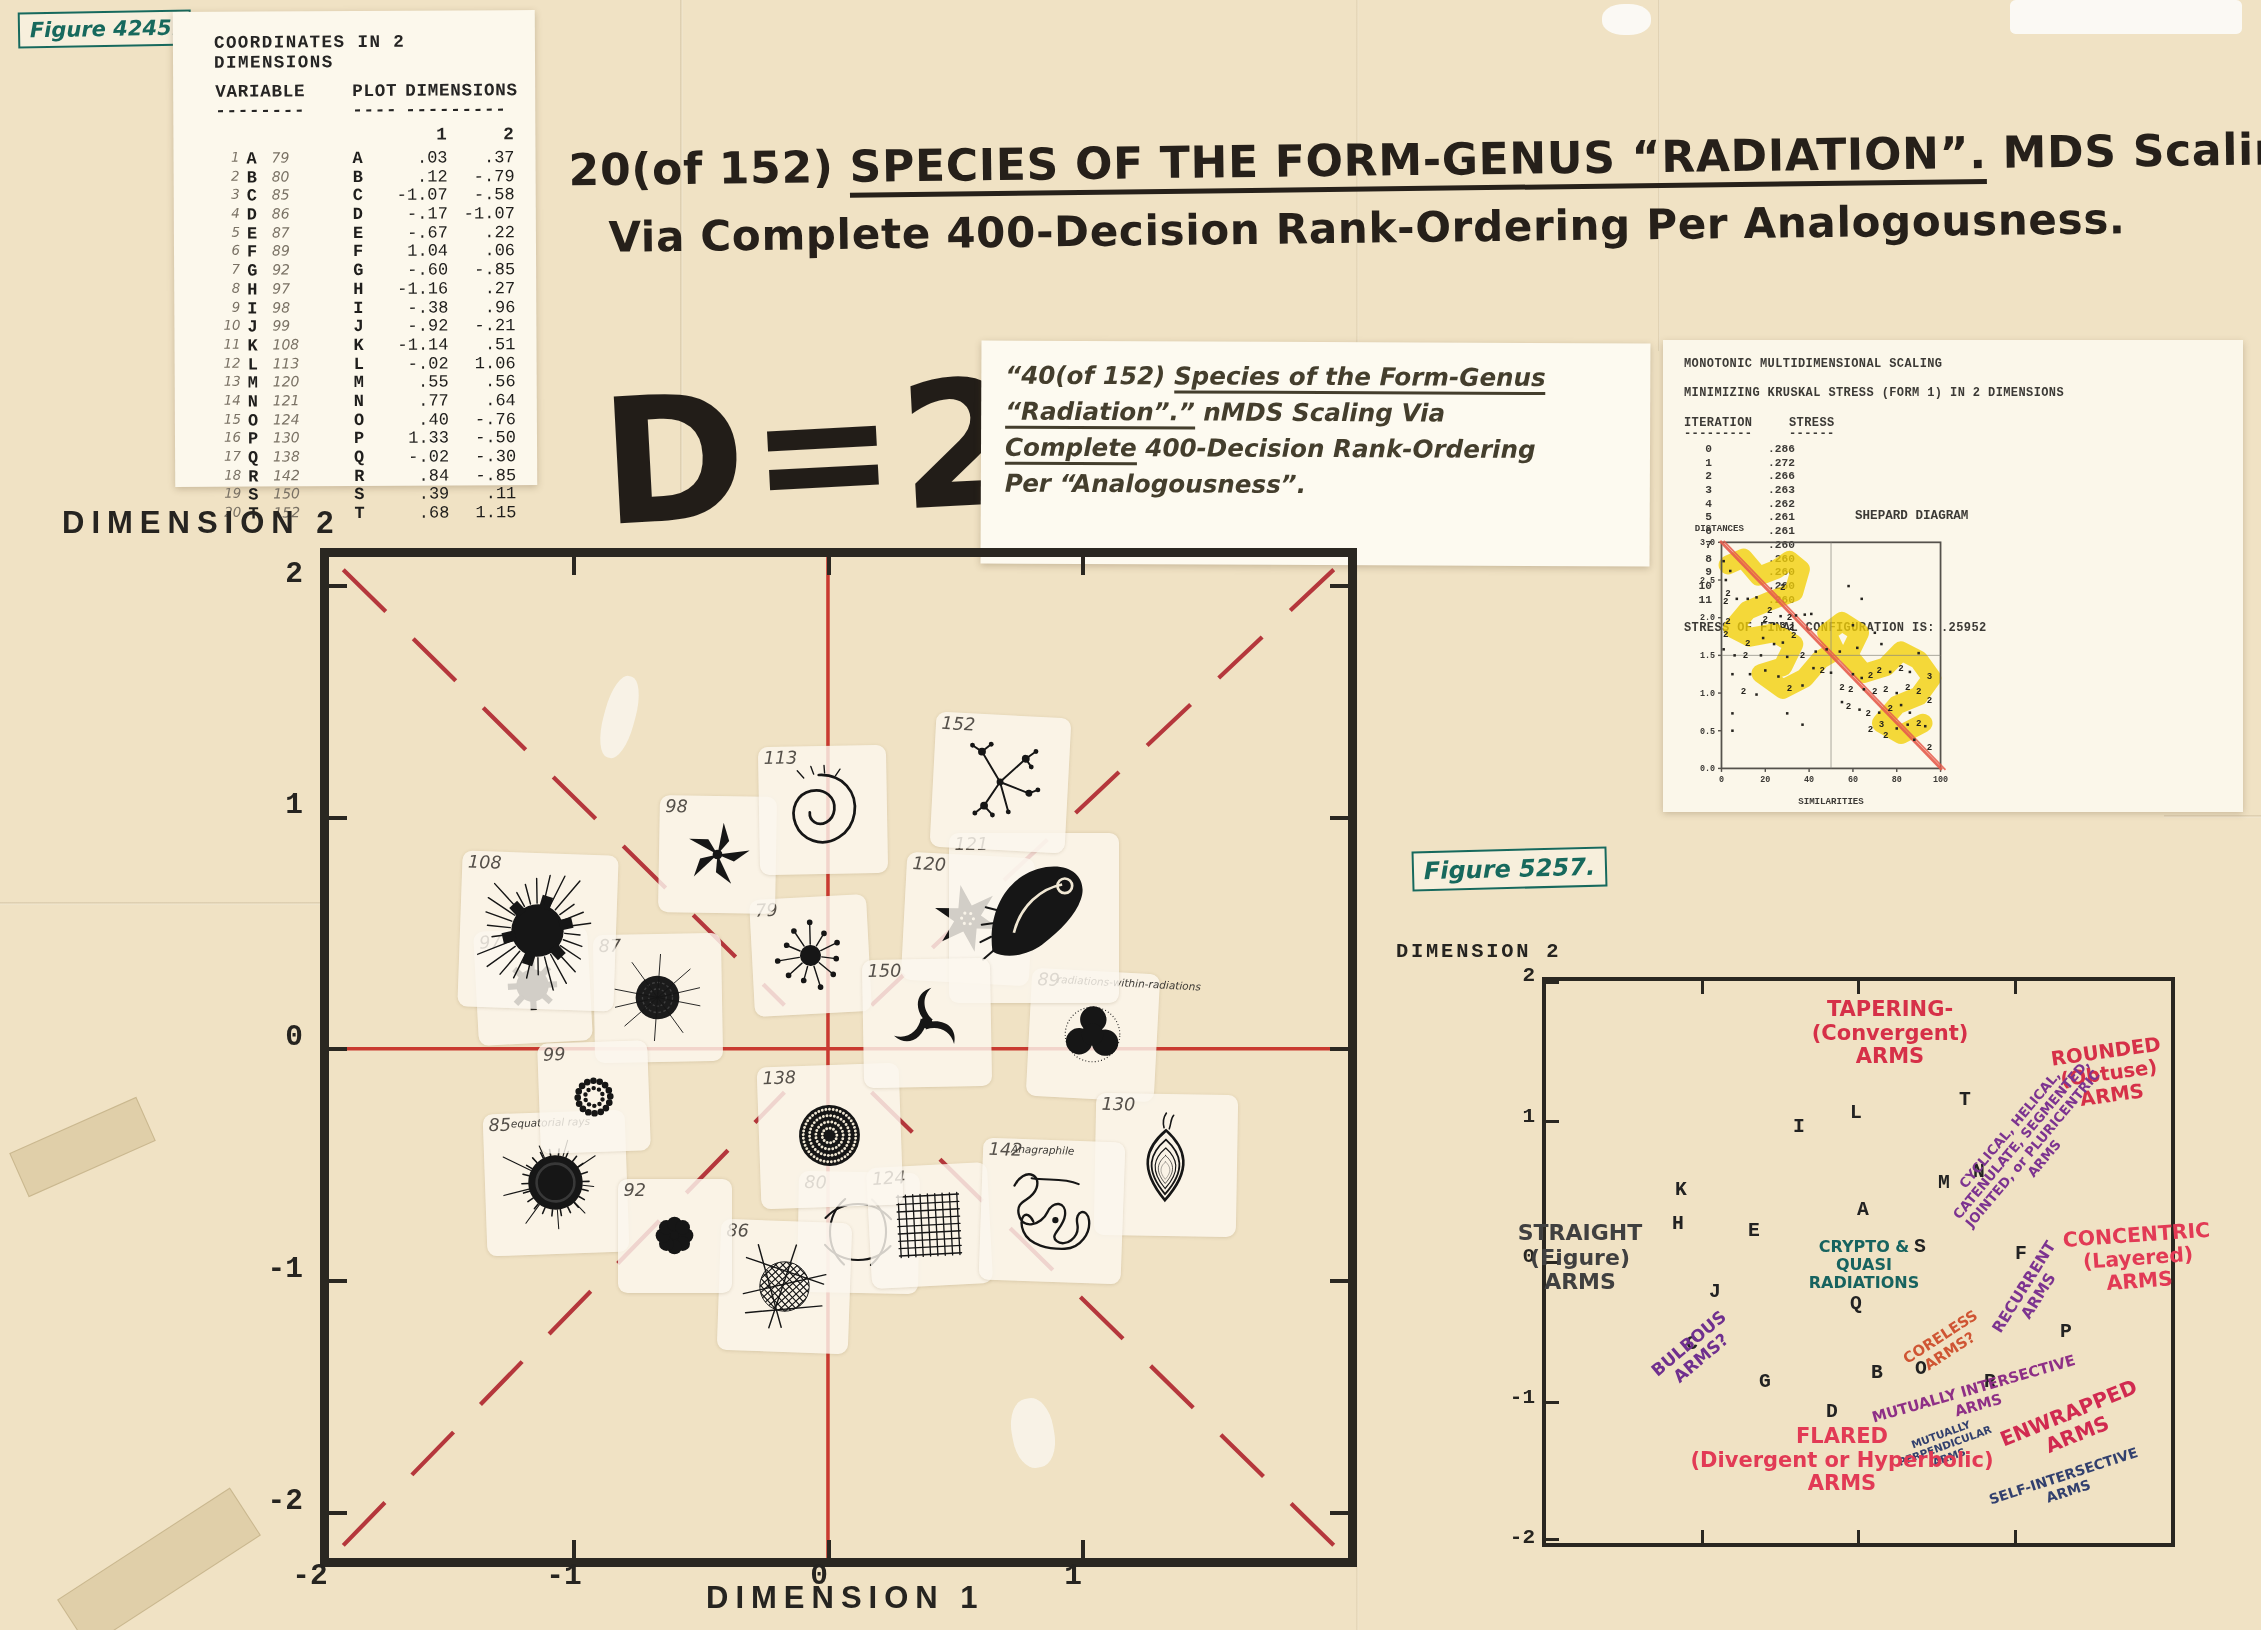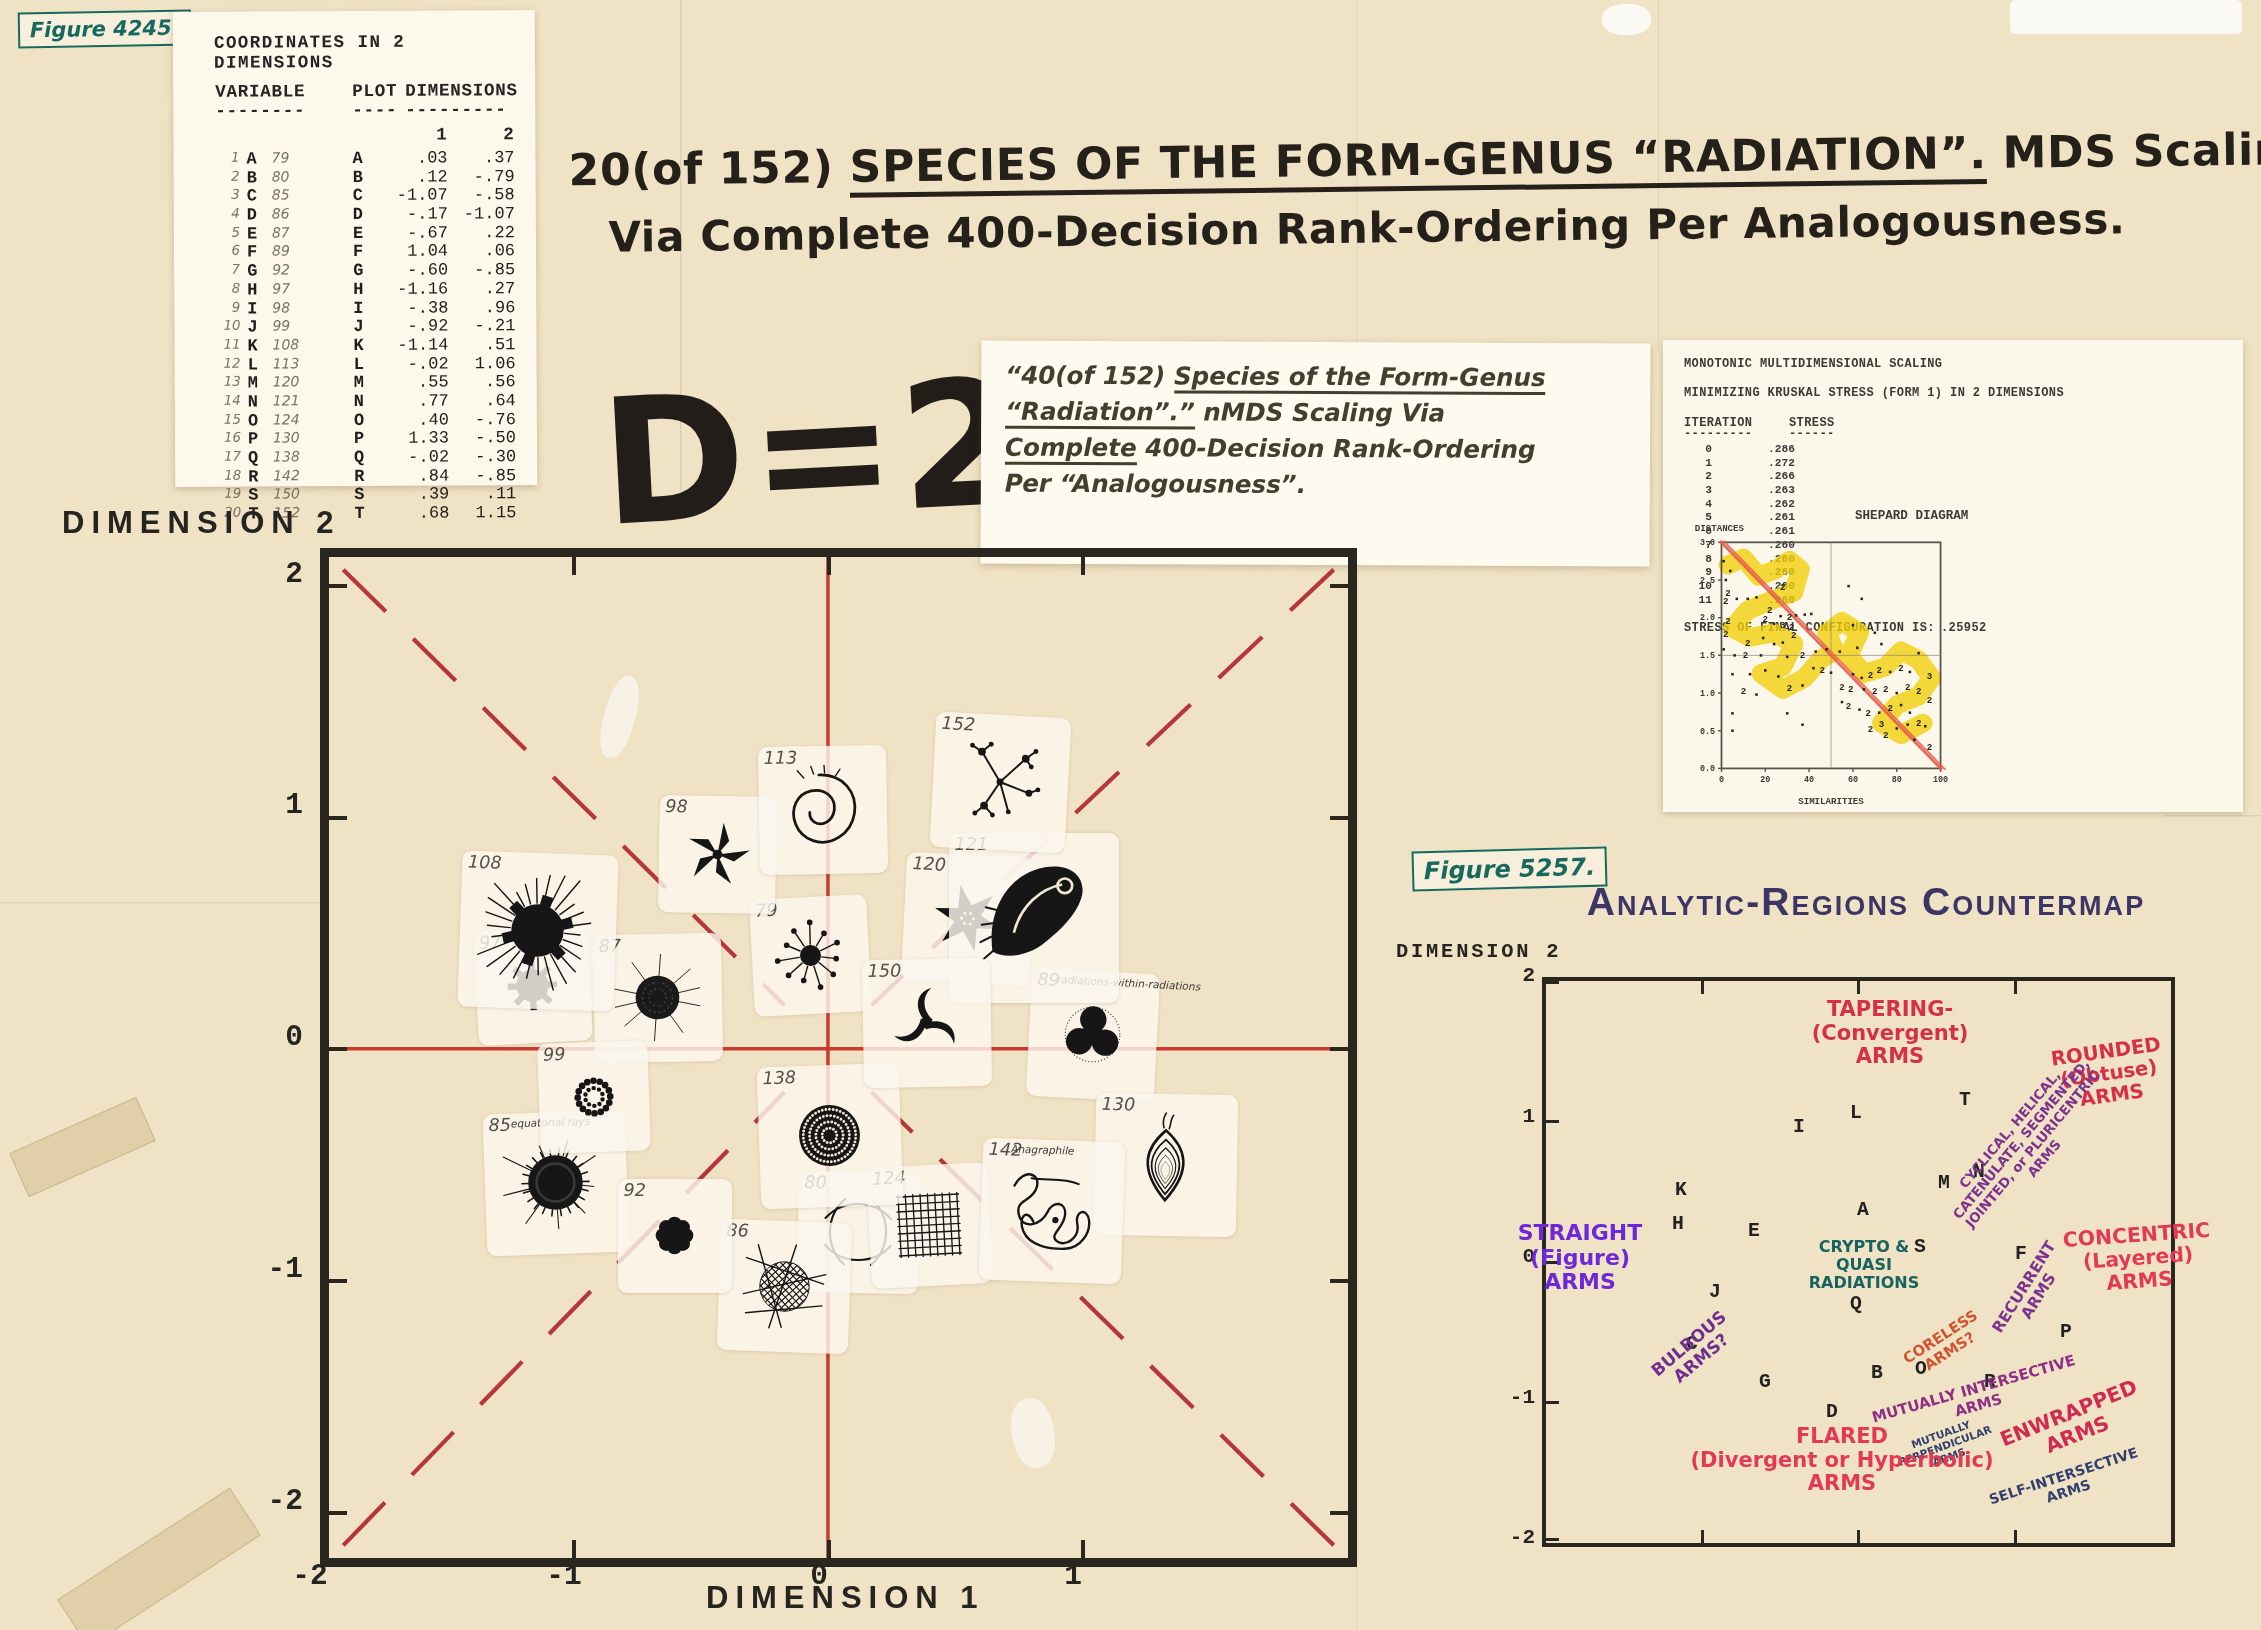--- a/index.html
+++ b/index.html
@@ -988,21 +988,20 @@
       <div class="abs ticky mono" style="left: 266px; top: 788px;">1</div>
       <div class="abs ticky mono" style="left: 266px; top: 1020px;">0</div>
       <div class="abs ticky mono" style="left: 266px; top: 1252px;">-1</div>
       <div class="abs ticky mono" style="left: 266px; top: 1484px;">-2</div>
       <div class="abs tickx mono" style="left: 282px; top: 1559px;">-2</div>
       <div class="abs tickx mono" style="left: 536px; top: 1559px;">-1</div>
       <div class="abs tickx mono" style="left: 791px; top: 1559px;">0</div>
       <div class="abs tickx mono" style="left: 1045px; top: 1559px;">1</div>
     </div>
 
-<div class="abs" id="cmap-title">Analytic-Regions Countermap</div>
 <div class="abs mono" style="left:1396px;top:940px;font-size:20.4px;font-weight:700;letter-spacing:2.8px;color:#262420;">DIMENSION 2</div>
 <div class="abs" id="cmap-frame">
       <div class="tickmark" style="left: 155px; top: 0px; width: 2.8px; height: 12.6px;"></div>
       <div class="tickmark" style="left: 155px; bottom: 0px; width: 2.8px; height: 12.6px;"></div>
       <div class="tickmark" style="left: 311px; top: 0px; width: 2.8px; height: 12.6px;"></div>
       <div class="tickmark" style="left: 311px; bottom: 0px; width: 2.8px; height: 12.6px;"></div>
       <div class="tickmark" style="left: 468px; top: 0px; width: 2.8px; height: 12.6px;"></div>
       <div class="tickmark" style="left: 468px; bottom: 0px; width: 2.8px; height: 12.6px;"></div>
       <div class="tickmark" style="left: 0px; top: 0px; width: 12.6px; height: 2.8px;"></div>
       <div class="tickmark" style="left: 0px; top: 139px; width: 12.6px; height: 2.8px;"></div>
@@ -1052,21 +1051,21 @@
       <div>CYCLICAL, HELICAL,</div>
       <div>CATENULATE, SEGMENTED,</div>
       <div>JOINTED, or PLURICENTRIC</div>
       <div>ARMS</div>
     </div>
     <div class="cm-region abs" style="left: 2138px; top: 1258px; color: rgb(226, 58, 85); font-size: 20.4px; transform: translate(-50%, -50%) rotate(-4deg);">
       <div>CONCENTRIC</div>
       <div>(Layered)</div>
       <div>ARMS</div>
     </div>
-    <div class="cm-region abs" style="left: 1580px; top: 1258px; color: #6d28d9; font-size: 22px; transform: translate(-50%, -50%) rotate(0deg);">
+    <div class="cm-region abs" style="left: 1580px; top: 1258px; color: #404040; font-size: 22px; transform: translate(-50%, -50%) rotate(0deg);">
       <div>STRAIGHT</div>
       <div>(Figure)</div>
       <div>ARMS</div>
     </div>
     <div class="cm-region abs" style="left: 1864px; top: 1265px; color: rgb(23, 99, 95); font-size: 16px; transform: translate(-50%, -50%) rotate(0deg);">
       <div>CRYPTO &amp;</div>
       <div>QUASI</div>
       <div>RADIATIONS</div>
     </div>
     <div class="cm-region abs" style="left: 2032px; top: 1292px; color: rgb(124, 51, 144); font-size: 15.5px; transform: translate(-50%, -50%) rotate(-58deg);">

